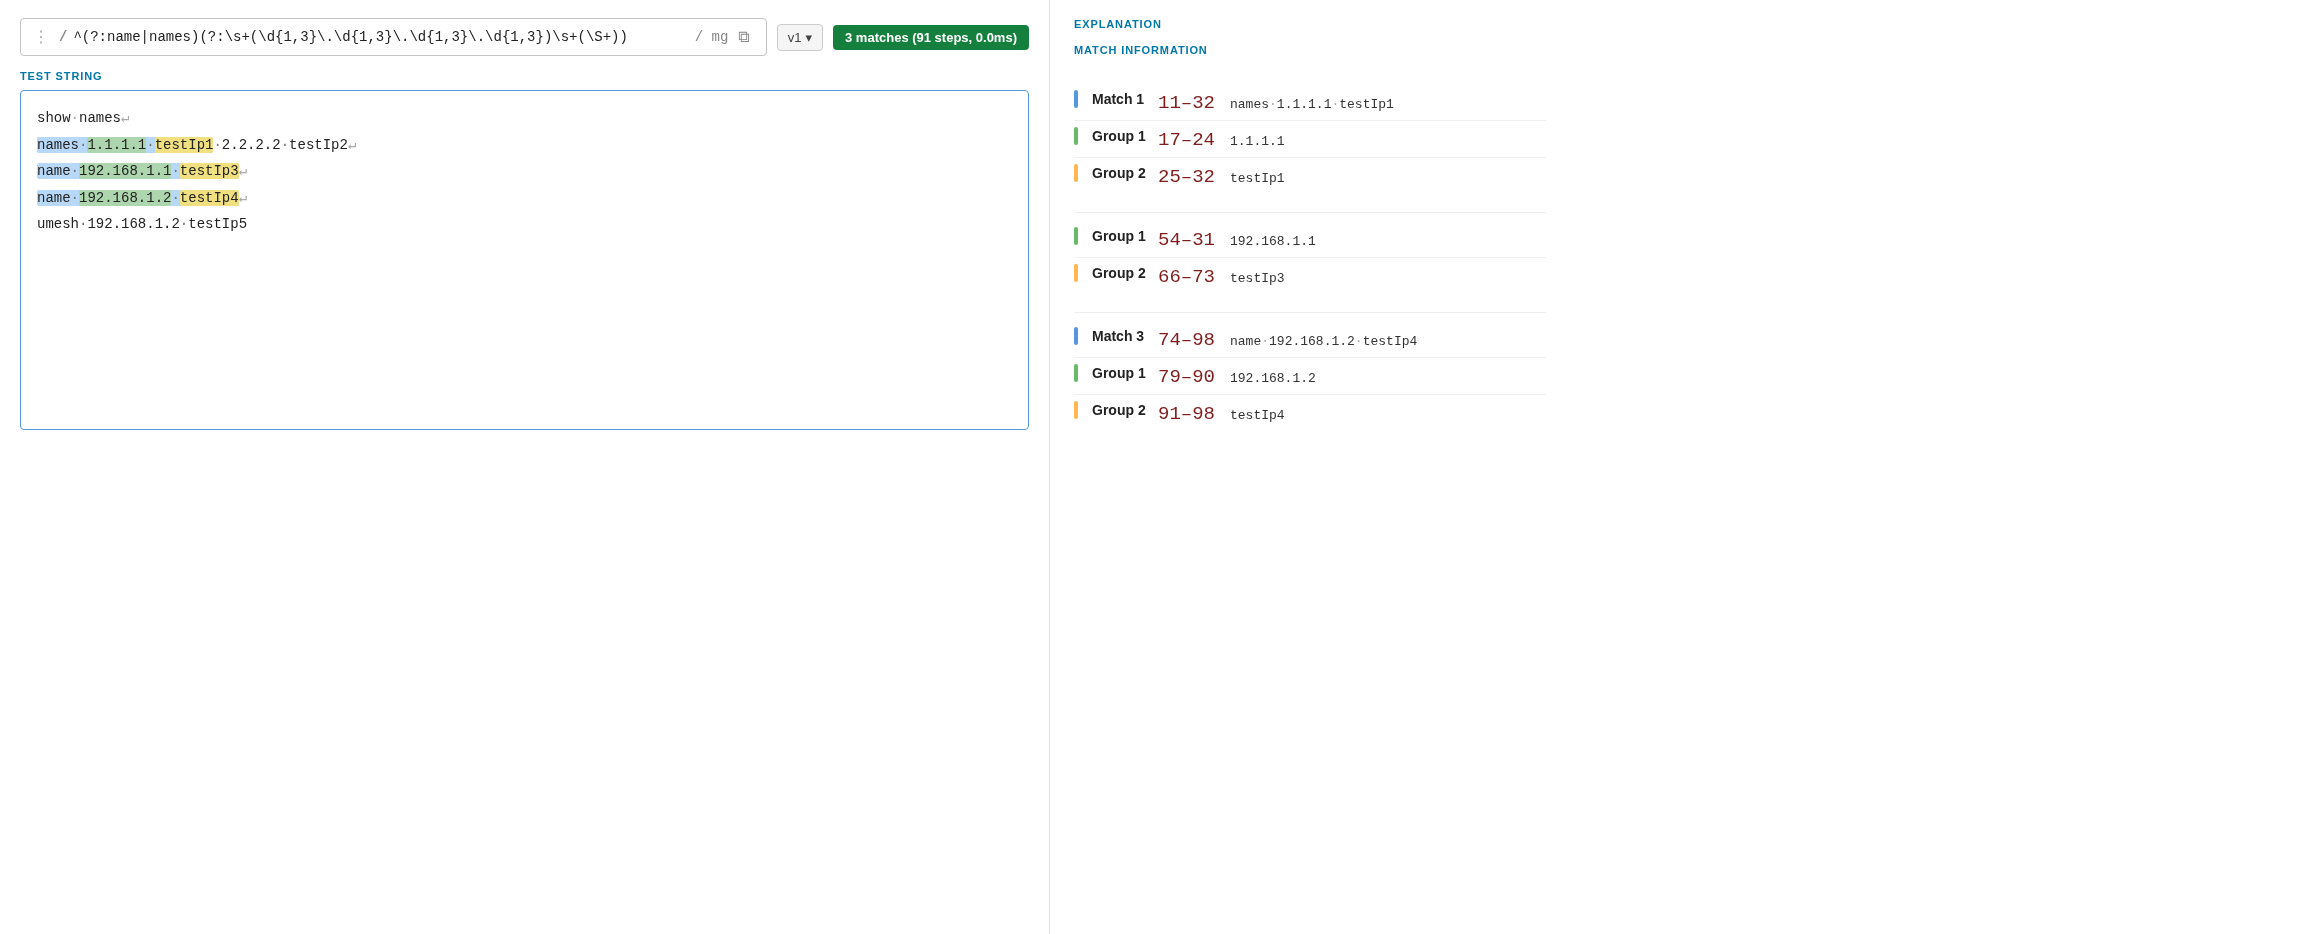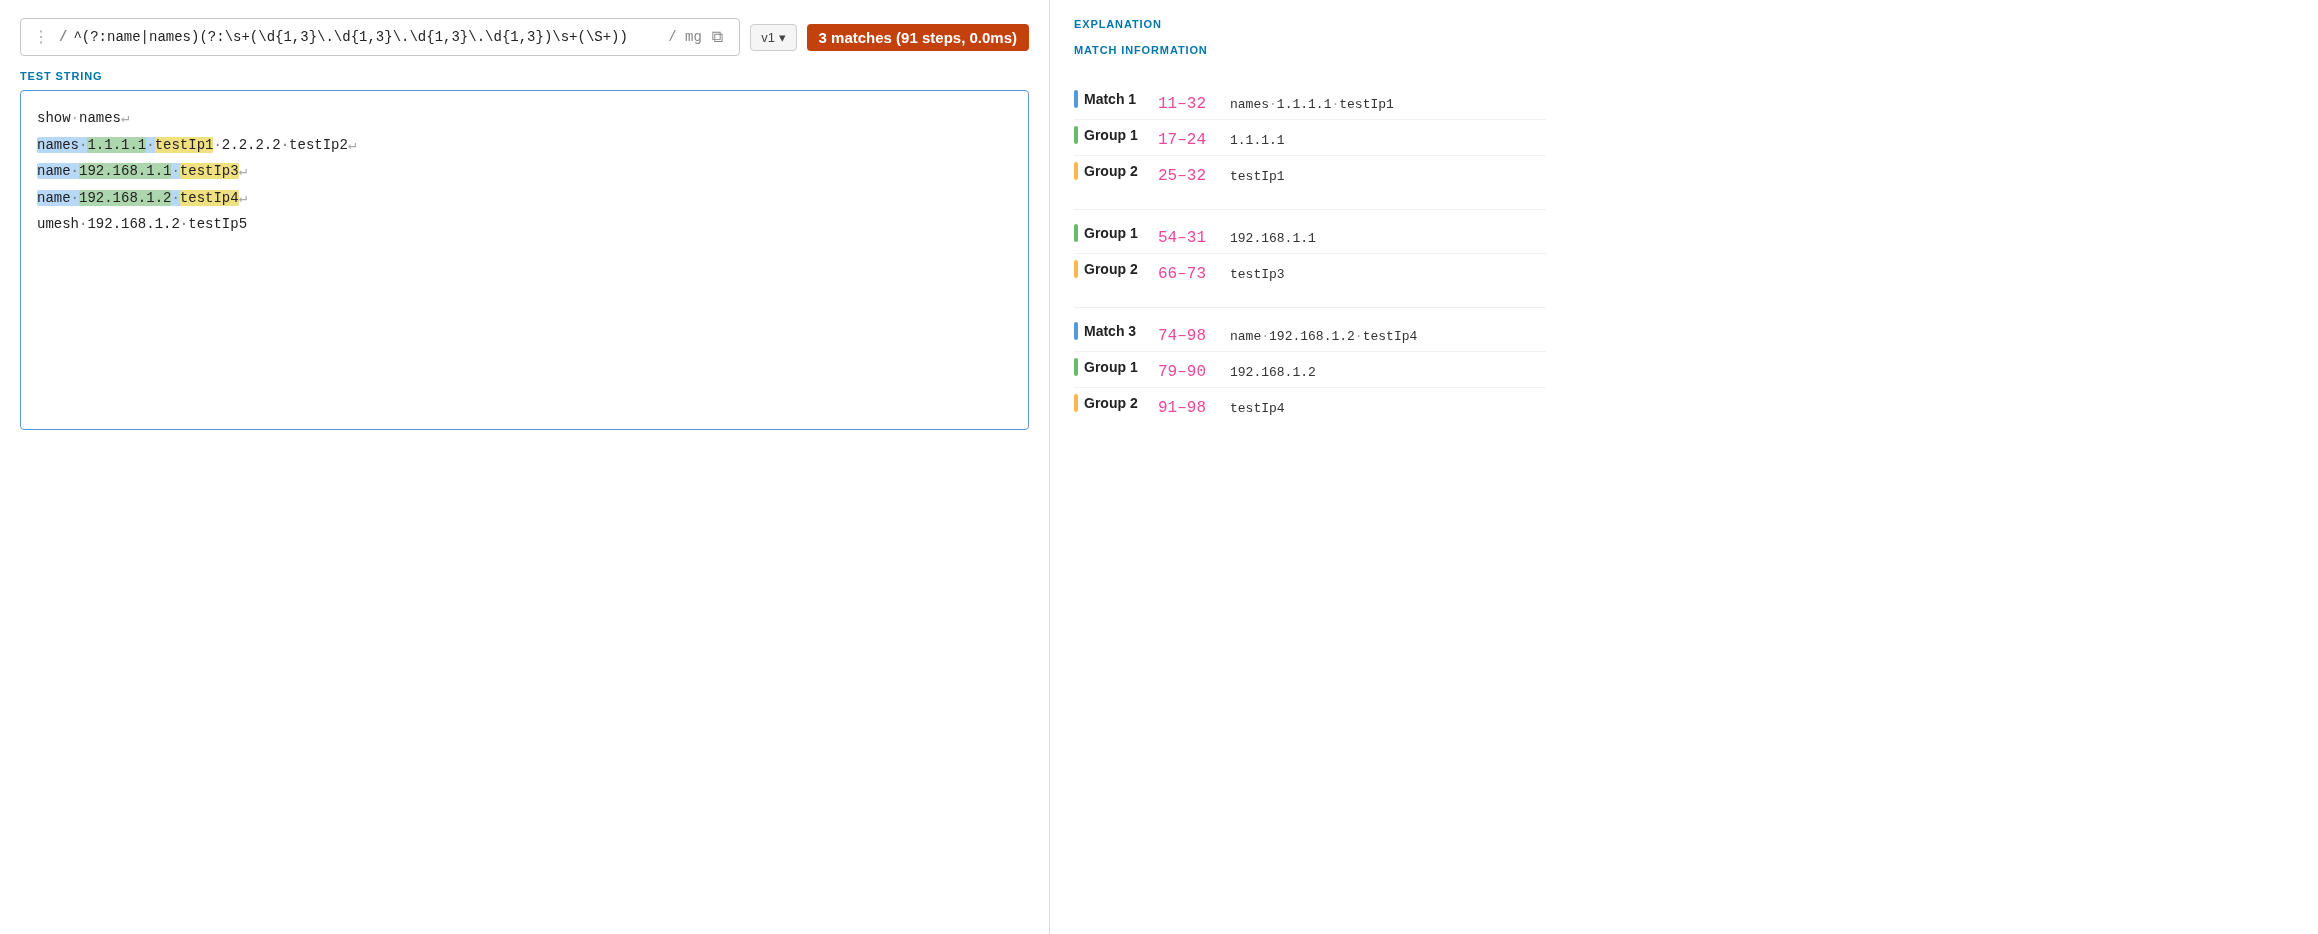--- a/index.html
+++ b/index.html
@@ -99,25 +99,25 @@
       font-size: 13px;
       color: #444;
       display: flex;
       align-items: center;
       gap: 4px;
       cursor: pointer;
       white-space: nowrap;
     }
 
     .match-count-badge {
-      background: #c2410c;
+      background: #15803d;
       color: #fff;
       border-radius: 4px;
       padding: 5px 12px;
-      font-size: 15px;
+      font-size: 13px;
       font-weight: 600;
       white-space: nowrap;
     }
 
     .test-string-section {
       margin-top: 4px;
     }
 
     .test-string-label {
       font-size: 11px;
@@ -197,43 +197,43 @@
     .match-row:last-child {
       border-bottom: none;
     }
 
     .match-label {
       font-weight: 600;
       font-size: 14px;
       min-width: 72px;
       display: flex;
       align-items: center;
-      gap: 0;
+      gap: 8px;
     }
 
     .match-label-text {
       font-weight: 600;
     }
 
     .label-bar {
       display: inline-block;
       width: 4px;
       height: 18px;
       border-radius: 2px;
       margin-right: 6px;
       vertical-align: middle;
     }
 
     .bar-blue { background: #5599dd; }
     .bar-green { background: #66bb6a; }
     .bar-orange { background: #ffb74d; }
 
     .match-range {
-      color: #ec4899;
-      font-size: 16px;
+      color: #7f1d1d;
+      font-size: 19px;
       min-width: 60px;
       font-family: 'Courier New', Courier, monospace;
     }
 
     .match-value {
       font-family: 'Courier New', Courier, monospace;
       font-size: 13px;
       color: #333;
     }
 

